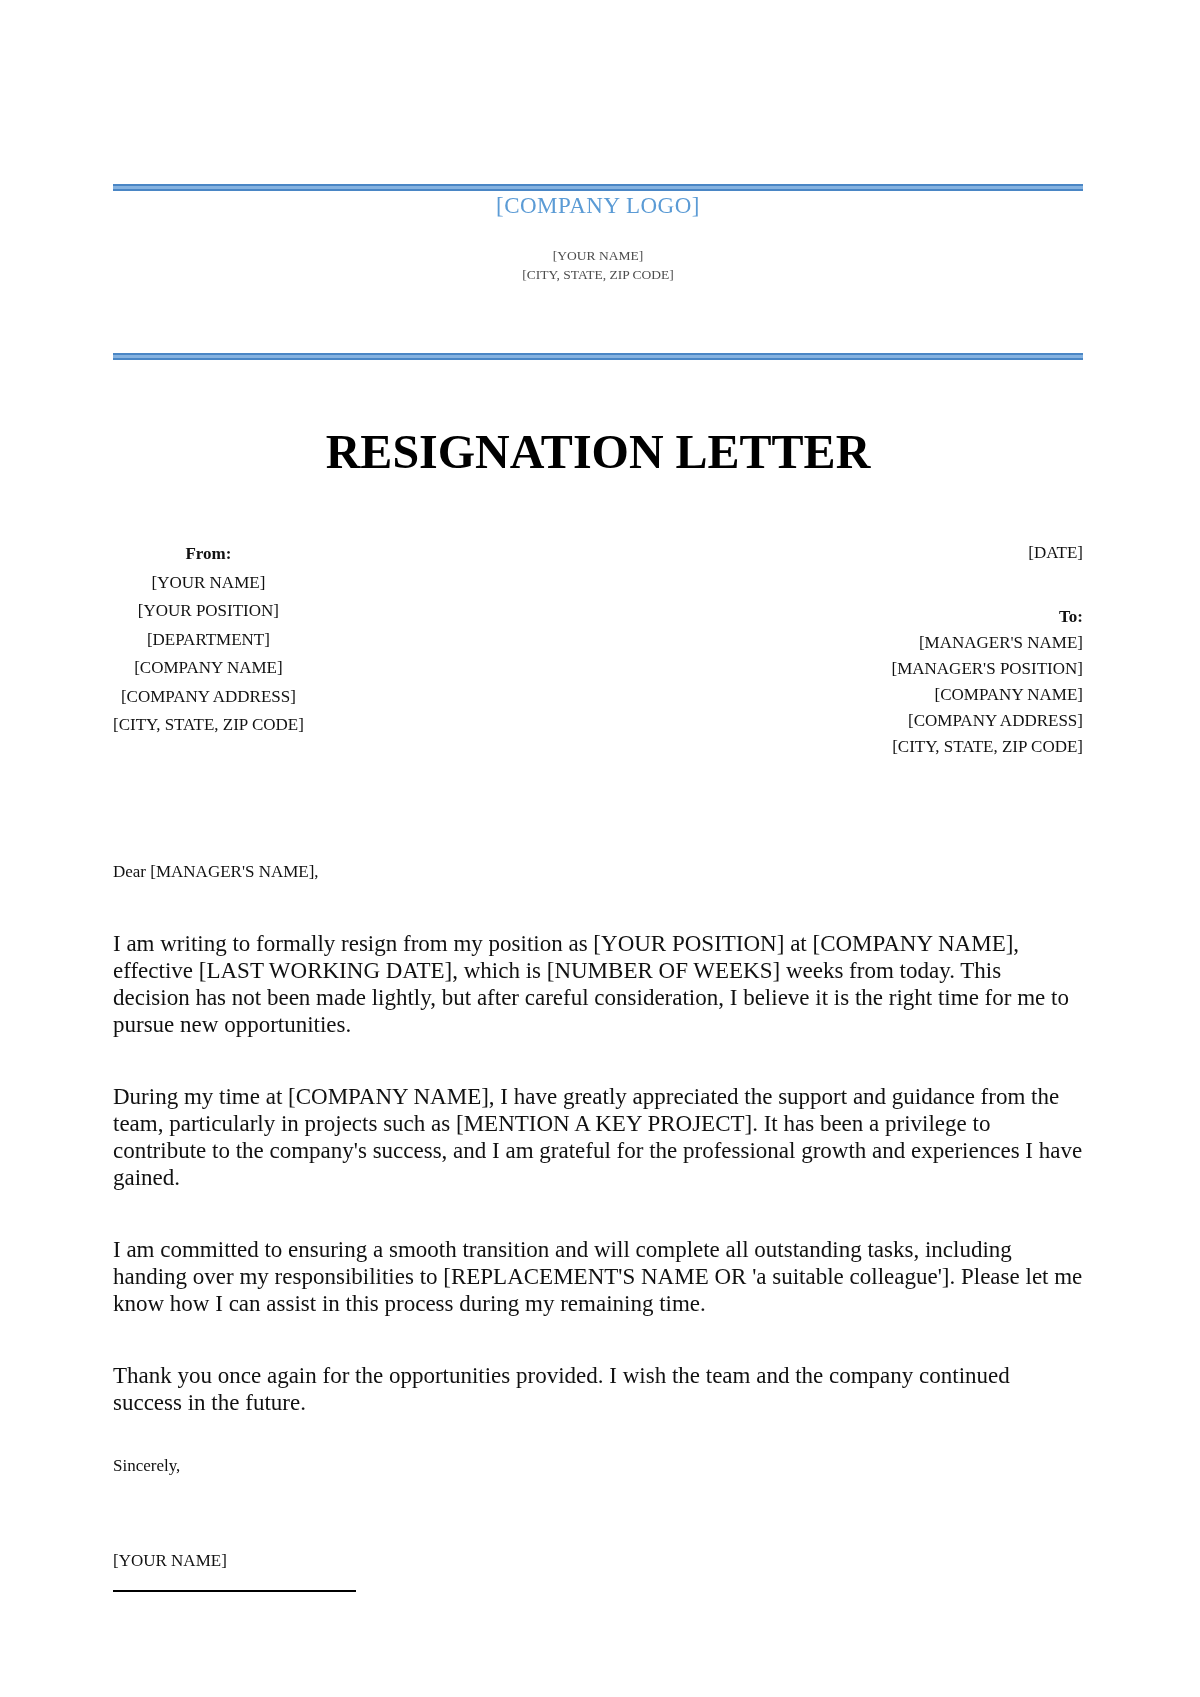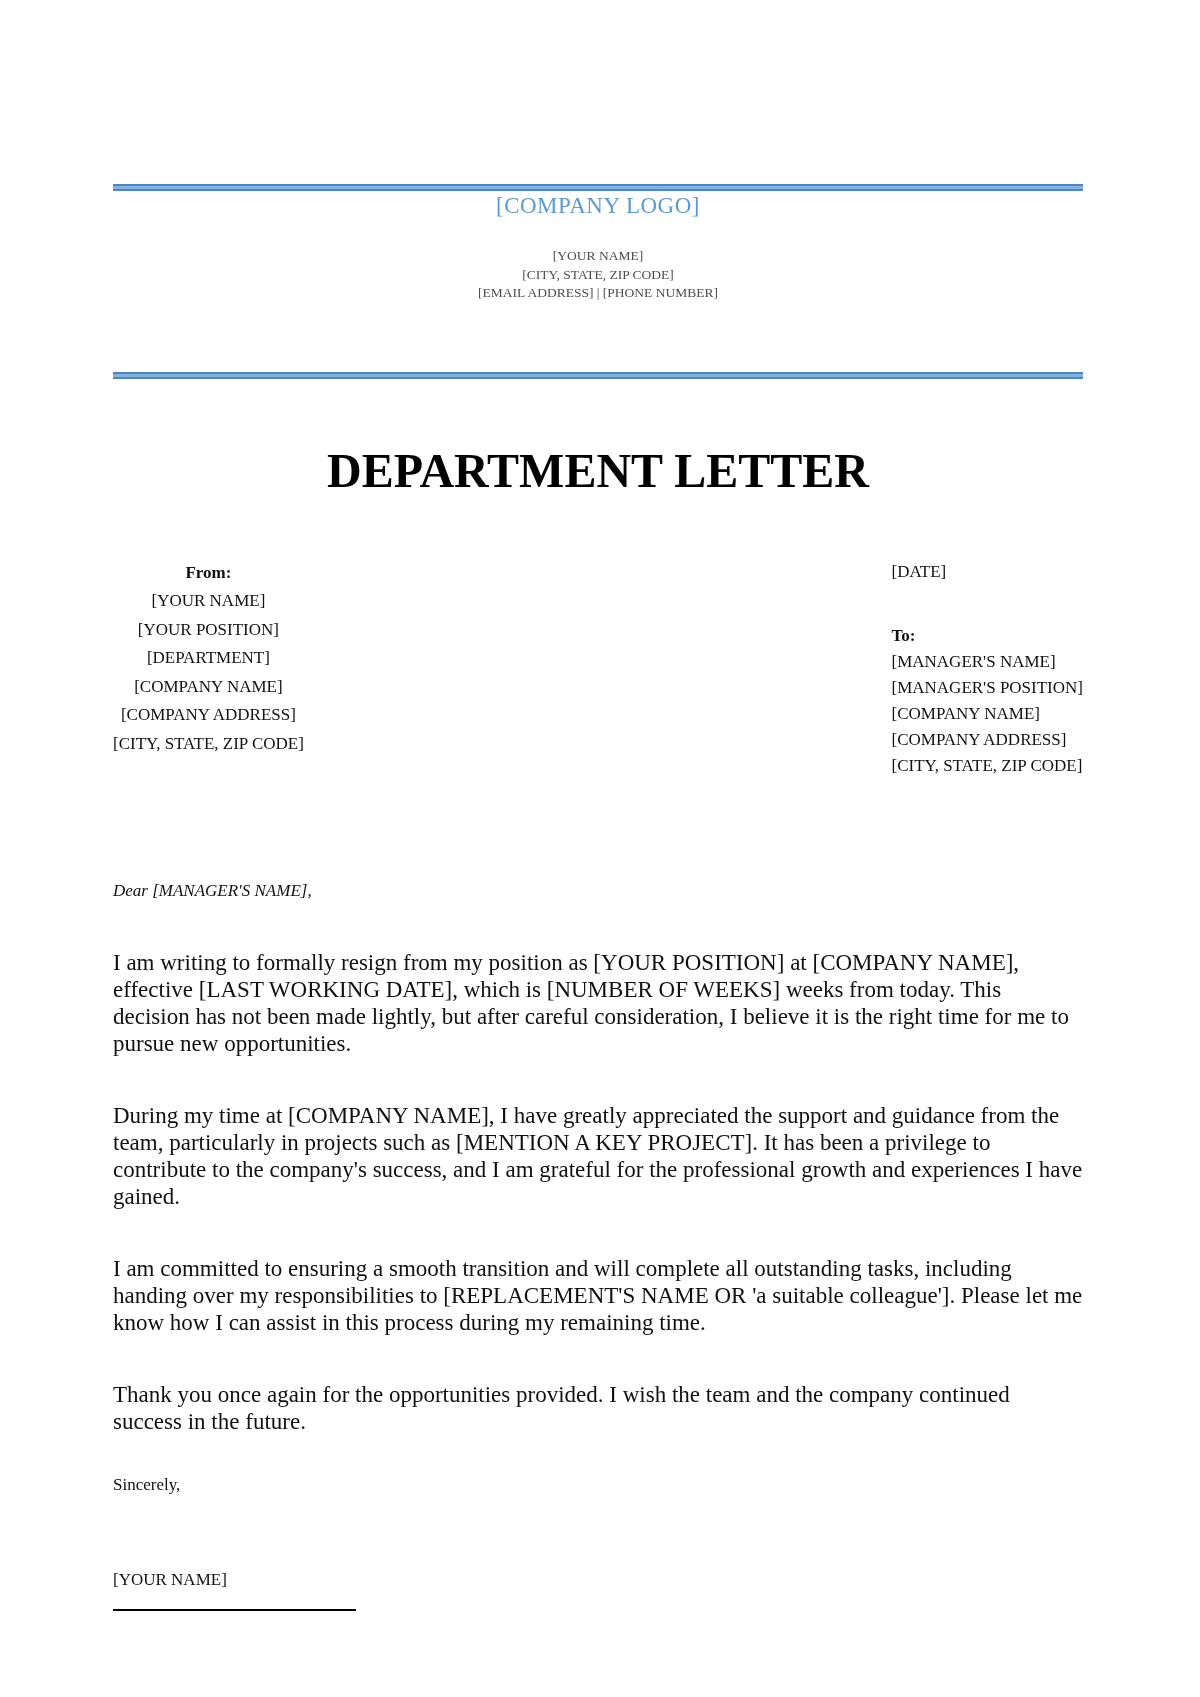--- a/index.html
+++ b/index.html
@@ -53,28 +53,27 @@
     font-weight:bold;
     color:#000;
   }
   .meta{
     margin-top:60px;
     display:flex;
     justify-content:space-between;
     font-size:17px;
   }
   .meta .from{line-height:28.5px;text-align:center;}
-  .meta .right{line-height:26px;text-align:left;}
+  .meta .right{line-height:26px;text-align:right;}
   .meta .spacer{height:38px;}
   .bold{font-weight:bold;}
   .salutation{
     margin-top:98px;
     font-size:17px;
     line-height:27px;
-    font-style:italic;
   }
   .para{
     margin-top:45px;
     font-size:23px;
     line-height:27px;
   }
   .closing{
     margin-top:36px;
     font-size:17px;
     line-height:27px;
@@ -95,26 +94,25 @@
 
 <div class="page">
 
   <div class="rule rule-top"></div>
 
   <div class="logo">[COMPANY LOGO]</div>
 
   <div class="addr">
     <div>[YOUR NAME]</div>
     <div>[CITY, STATE, ZIP CODE]</div>
-    <div>[EMAIL ADDRESS] | [PHONE NUMBER]</div>
   </div>
 
   <div class="rule rule-mid"></div>
 
-  <div class="title">DEPARTMENT LETTER</div>
+  <div class="title">RESIGNATION LETTER</div>
 
   <div class="meta">
     <div class="from">
       <div class="bold">From:</div>
       <div>[YOUR NAME]</div>
       <div>[YOUR POSITION]</div>
       <div>[DEPARTMENT]</div>
       <div>[COMPANY NAME]</div>
       <div>[COMPANY ADDRESS]</div>
       <div>[CITY, STATE, ZIP CODE]</div>

